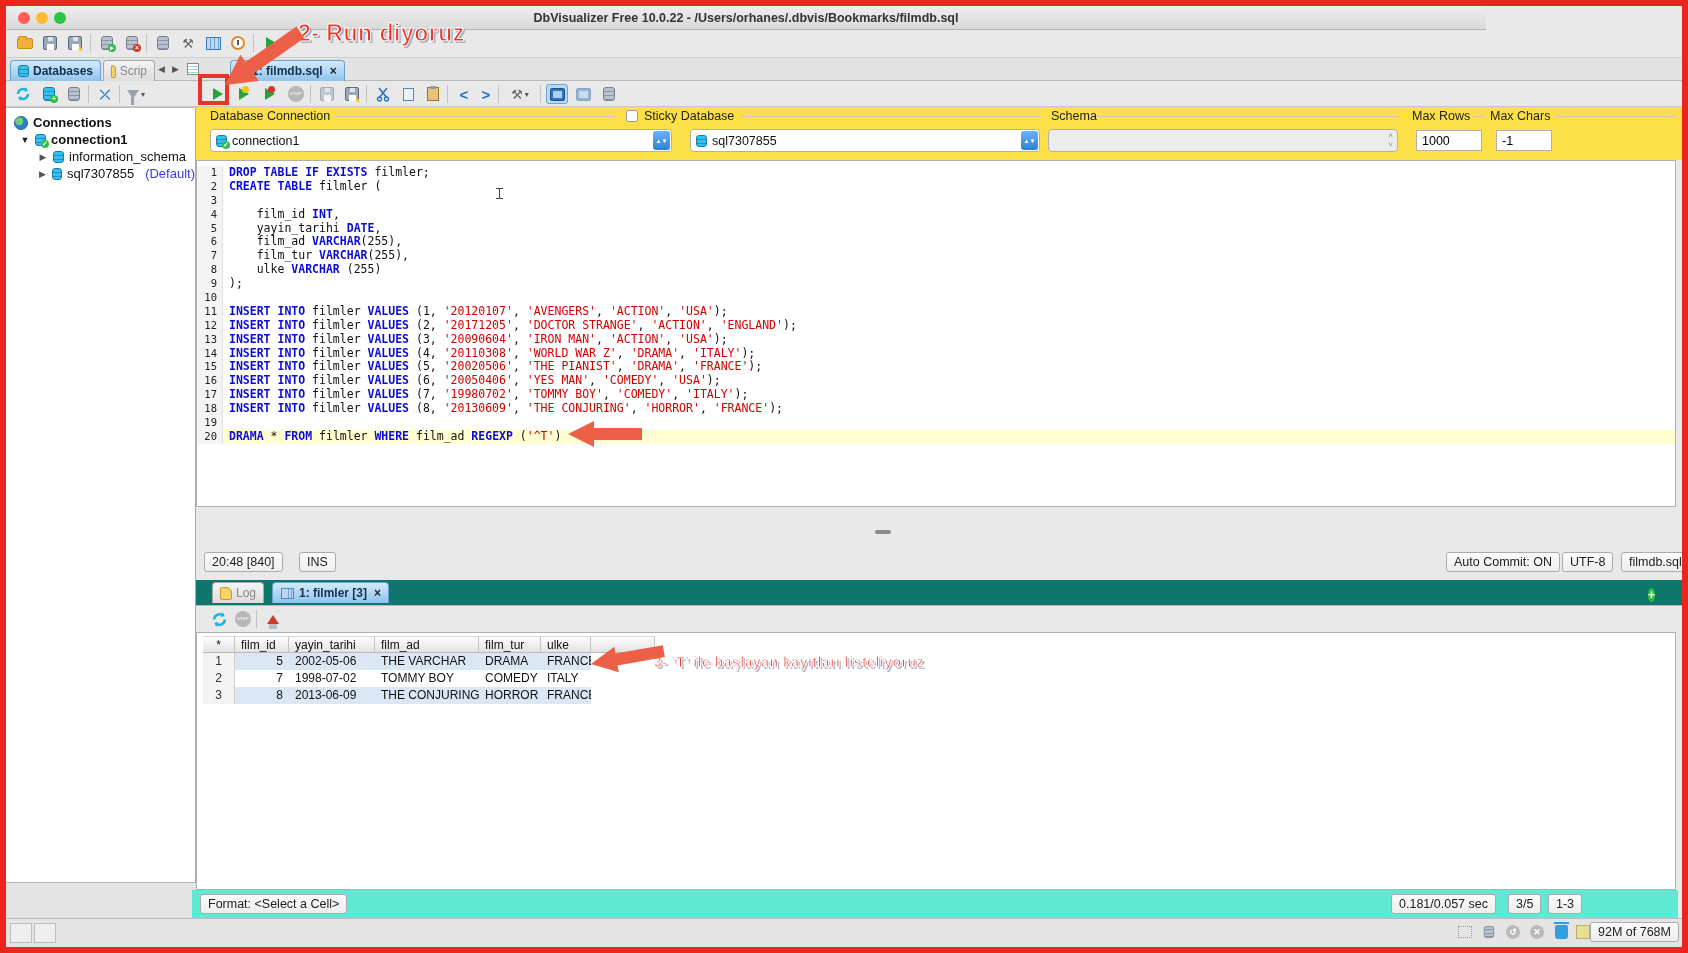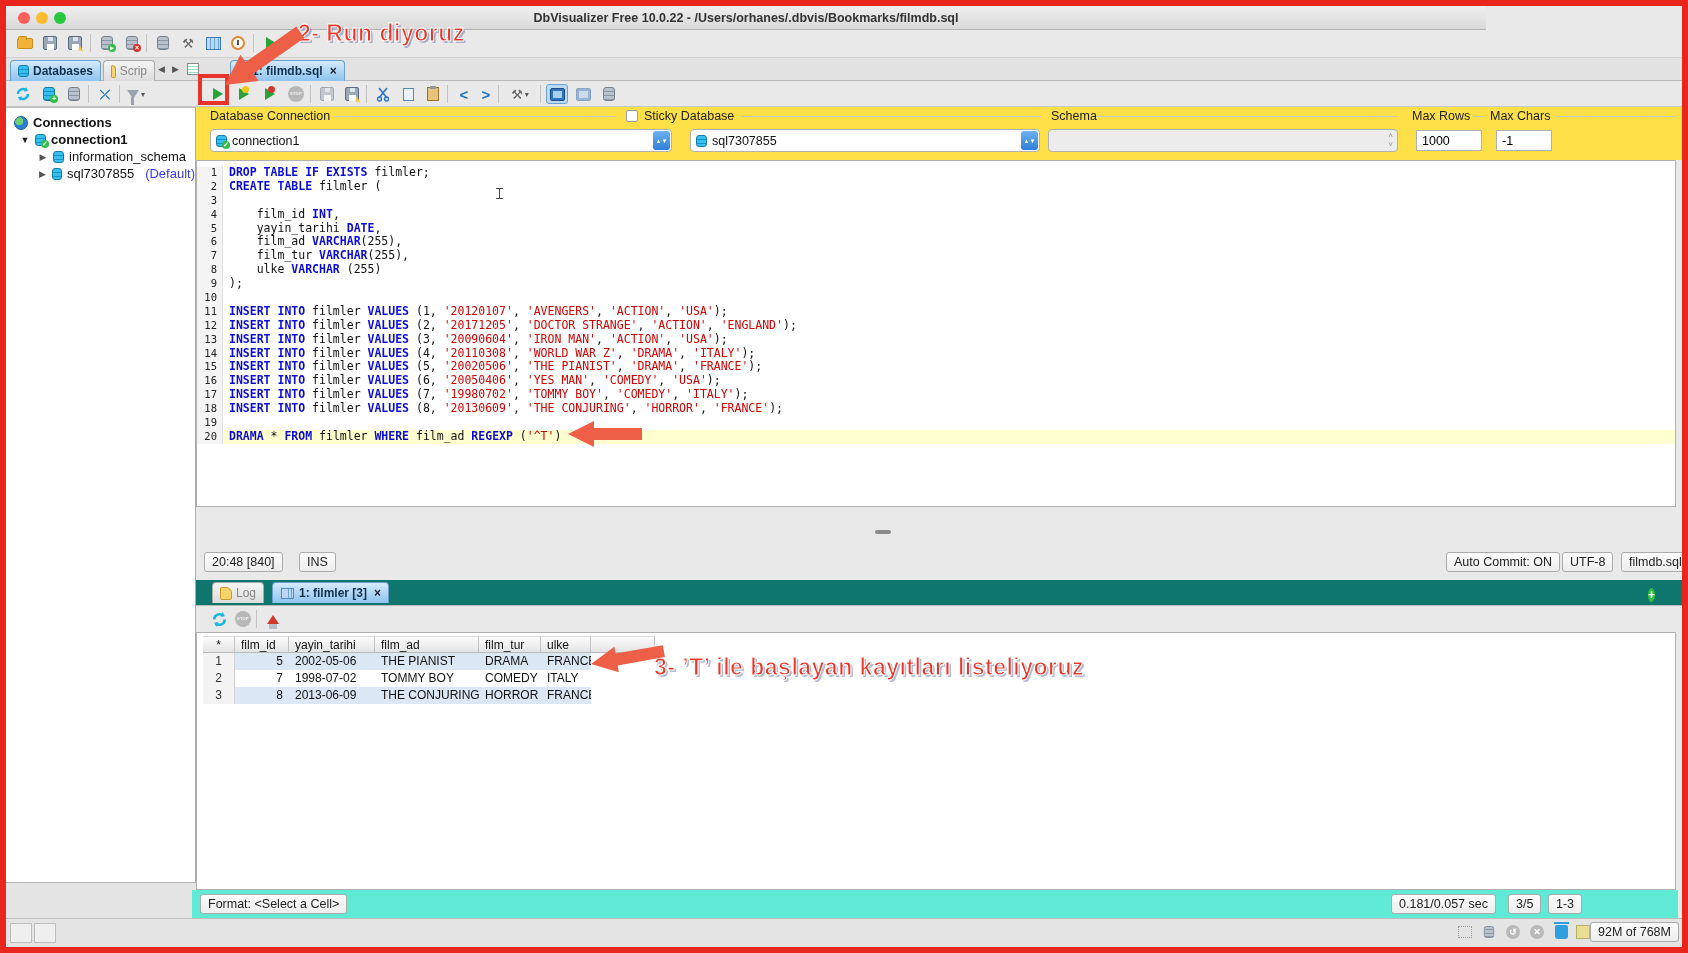--- a/index.html
+++ b/index.html
@@ -437,21 +437,21 @@
           <div class="gcell c2">yayin_tarihi</div>
           <div class="gcell c3">film_ad</div>
           <div class="gcell c4">film_tur</div>
           <div class="gcell c5">ulke</div>
           <div class="gcell cf"></div>
         </div>
         <div class="grow odd">
           <div class="gcell c0 numcol">1</div>
           <div class="gcell c1 ralign">5</div>
           <div class="gcell c2">2002-05-06</div>
-          <div class="gcell c3">THE PIANIST</div>
+          <div class="gcell c3">THE VARCHAR</div>
           <div class="gcell c4">DRAMA</div>
           <div class="gcell c5">FRANCE</div>
         </div>
         <div class="grow">
           <div class="gcell c0 numcol">2</div>
           <div class="gcell c1 ralign">7</div>
           <div class="gcell c2">1998-07-02</div>
           <div class="gcell c3">TOMMY BOY</div>
           <div class="gcell c4">COMEDY</div>
           <div class="gcell c5">ITALY</div>
@@ -510,18 +510,18 @@
 
   <div class="abs anno" style="left:292px; top:14px">2- Run diyoruz</div>
   <svg class="abs arrow" style="left:219px; top:61px; transform:rotate(-35deg); transform-origin:0 50%" width="92" height="36" viewBox="0 0 92 36">
     <polygon points="0,18 30,2 30,11 92,11 92,25 30,25 30,34" fill="#ee5f48"></polygon>
   </svg>
 
   <svg class="abs arrow" style="left:562px; top:414px" width="74" height="28" viewBox="0 0 74 28">
     <polygon points="0,14 26,1 26,8 74,8 74,20 26,20 26,27" fill="#ee5f48"></polygon>
   </svg>
 
-  <div class="abs anno" style="left:648px; top:648px; font-size:23px">3- ’T’ ile başlayan kayıtları listeliyoruz</div>
+  <div class="abs anno" style="left:648px; top:648px; font-size:14px">3- ’T’ ile başlayan kayıtları listeliyoruz</div>
   <svg class="abs arrow" style="left:585px; top:644px; transform:rotate(-10deg); transform-origin:0 50%" width="74" height="28" viewBox="0 0 74 28">
     <polygon points="0,14 26,1 26,8 74,8 74,20 26,20 26,27" fill="#ee5f48"></polygon>
   </svg>
 
 </div>
 
 </body></html>

